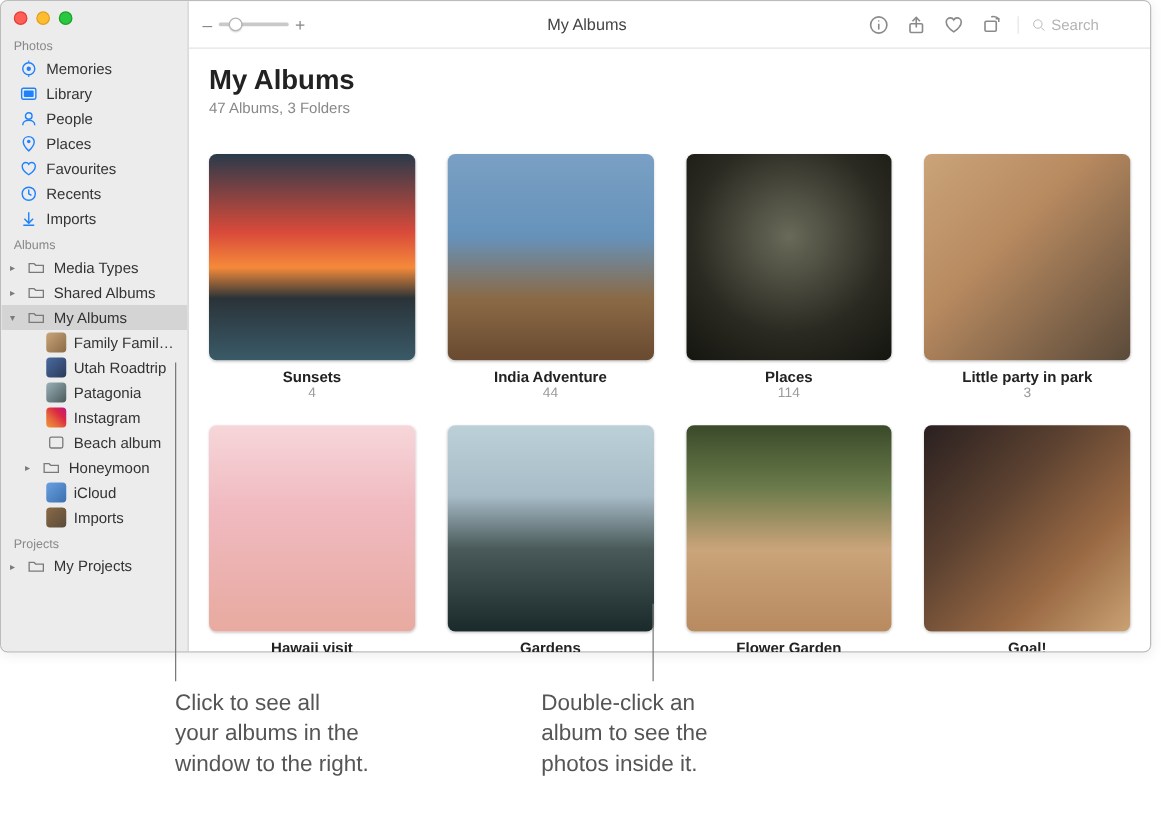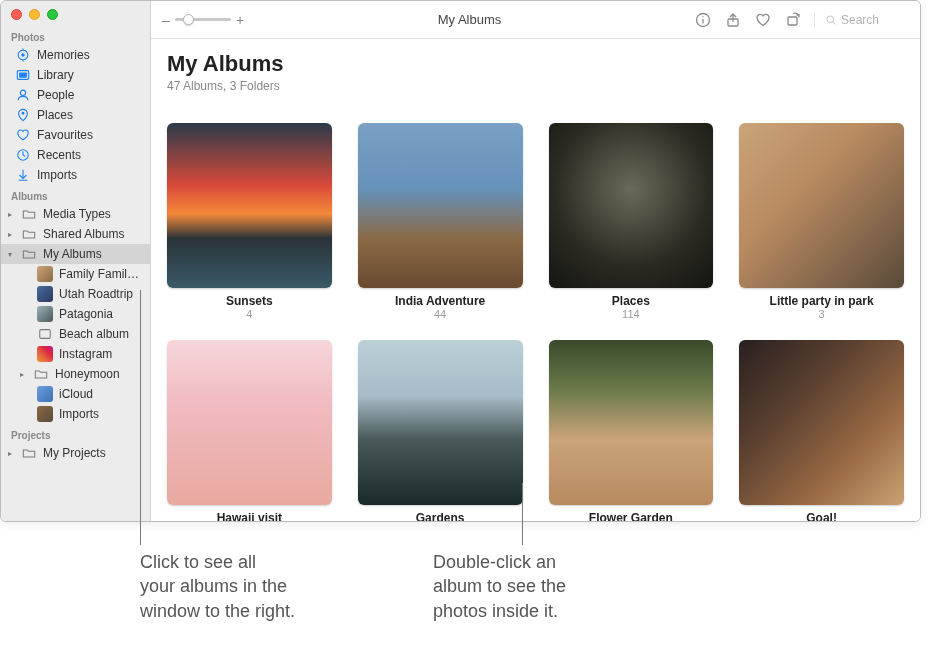--- a/index.html
+++ b/index.html
@@ -45,21 +45,21 @@
   .sb-scroll {
     flex: 1;
     overflow-y: auto;
     padding-bottom: 8px;
   }
   .sb-group {
     font-size: 10px;
     color: #888;
     padding: 6px 10px 2px 10px;
     text-transform: none;
-    font-weight: 700;
+    font-weight: 400;
   }
   .sb-item {
     display: flex;
     align-items: center;
     gap: 6px;
     padding: 2px 10px 2px 14px;
     min-height: 20px;
     cursor: default;
     color: #333;
   }
@@ -313,30 +313,30 @@
       </div>
       <div class="sb-item child">
         <span class="sb-icon" style="background:linear-gradient(135deg,#4a6aa0,#2a3a5a);border-radius:3px"></span>
         <span class="sb-label">Utah Roadtrip</span>
       </div>
       <div class="sb-item child">
         <span class="sb-icon" style="background:linear-gradient(135deg,#9ab0b8,#4a5a5a);border-radius:3px"></span>
         <span class="sb-label">Patagonia</span>
       </div>
       <div class="sb-item child">
-        <span class="sb-icon">
-          <svg viewBox="0 0 16 16">
-              <rect x="2" y="3" width="12" height="10" rx="1.5" fill="none" stroke="#7a7a7a" stroke-width="1.2"></rect>
-            </svg>
-        </span>
-        <span class="sb-label">Beach album</span>
-      </div>
-      <div class="sb-item child">
         <span class="sb-icon" style="background:linear-gradient(45deg,#f09433,#e6683c,#dc2743,#bc1888);border-radius:3px"></span>
         <span class="sb-label">Instagram</span>
+      </div>
+      <div class="sb-item child">
+        <span class="sb-icon">
+          <svg viewBox="0 0 16 16">
+              <rect x="2" y="3" width="12" height="10" rx="1.5" fill="none" stroke="#7a7a7a" stroke-width="1.2"></rect>
+            </svg>
+        </span>
+        <span class="sb-label">Beach album</span>
       </div>
       <div class="sb-item child">
         <span class="disc" style="margin-left:-20px;width:10px">▸</span>
         <span class="sb-icon">
           <svg viewBox="0 0 16 16">
               <path d="M1.5 4.5 L6 4.5 L7.5 6 L14.5 6 L14.5 12.5 L1.5 12.5 Z" fill="none" stroke="#7a7a7a" stroke-width="1.2"></path>
             </svg>
         </span>
         <span class="sb-label">Honeymoon</span>
       </div>

